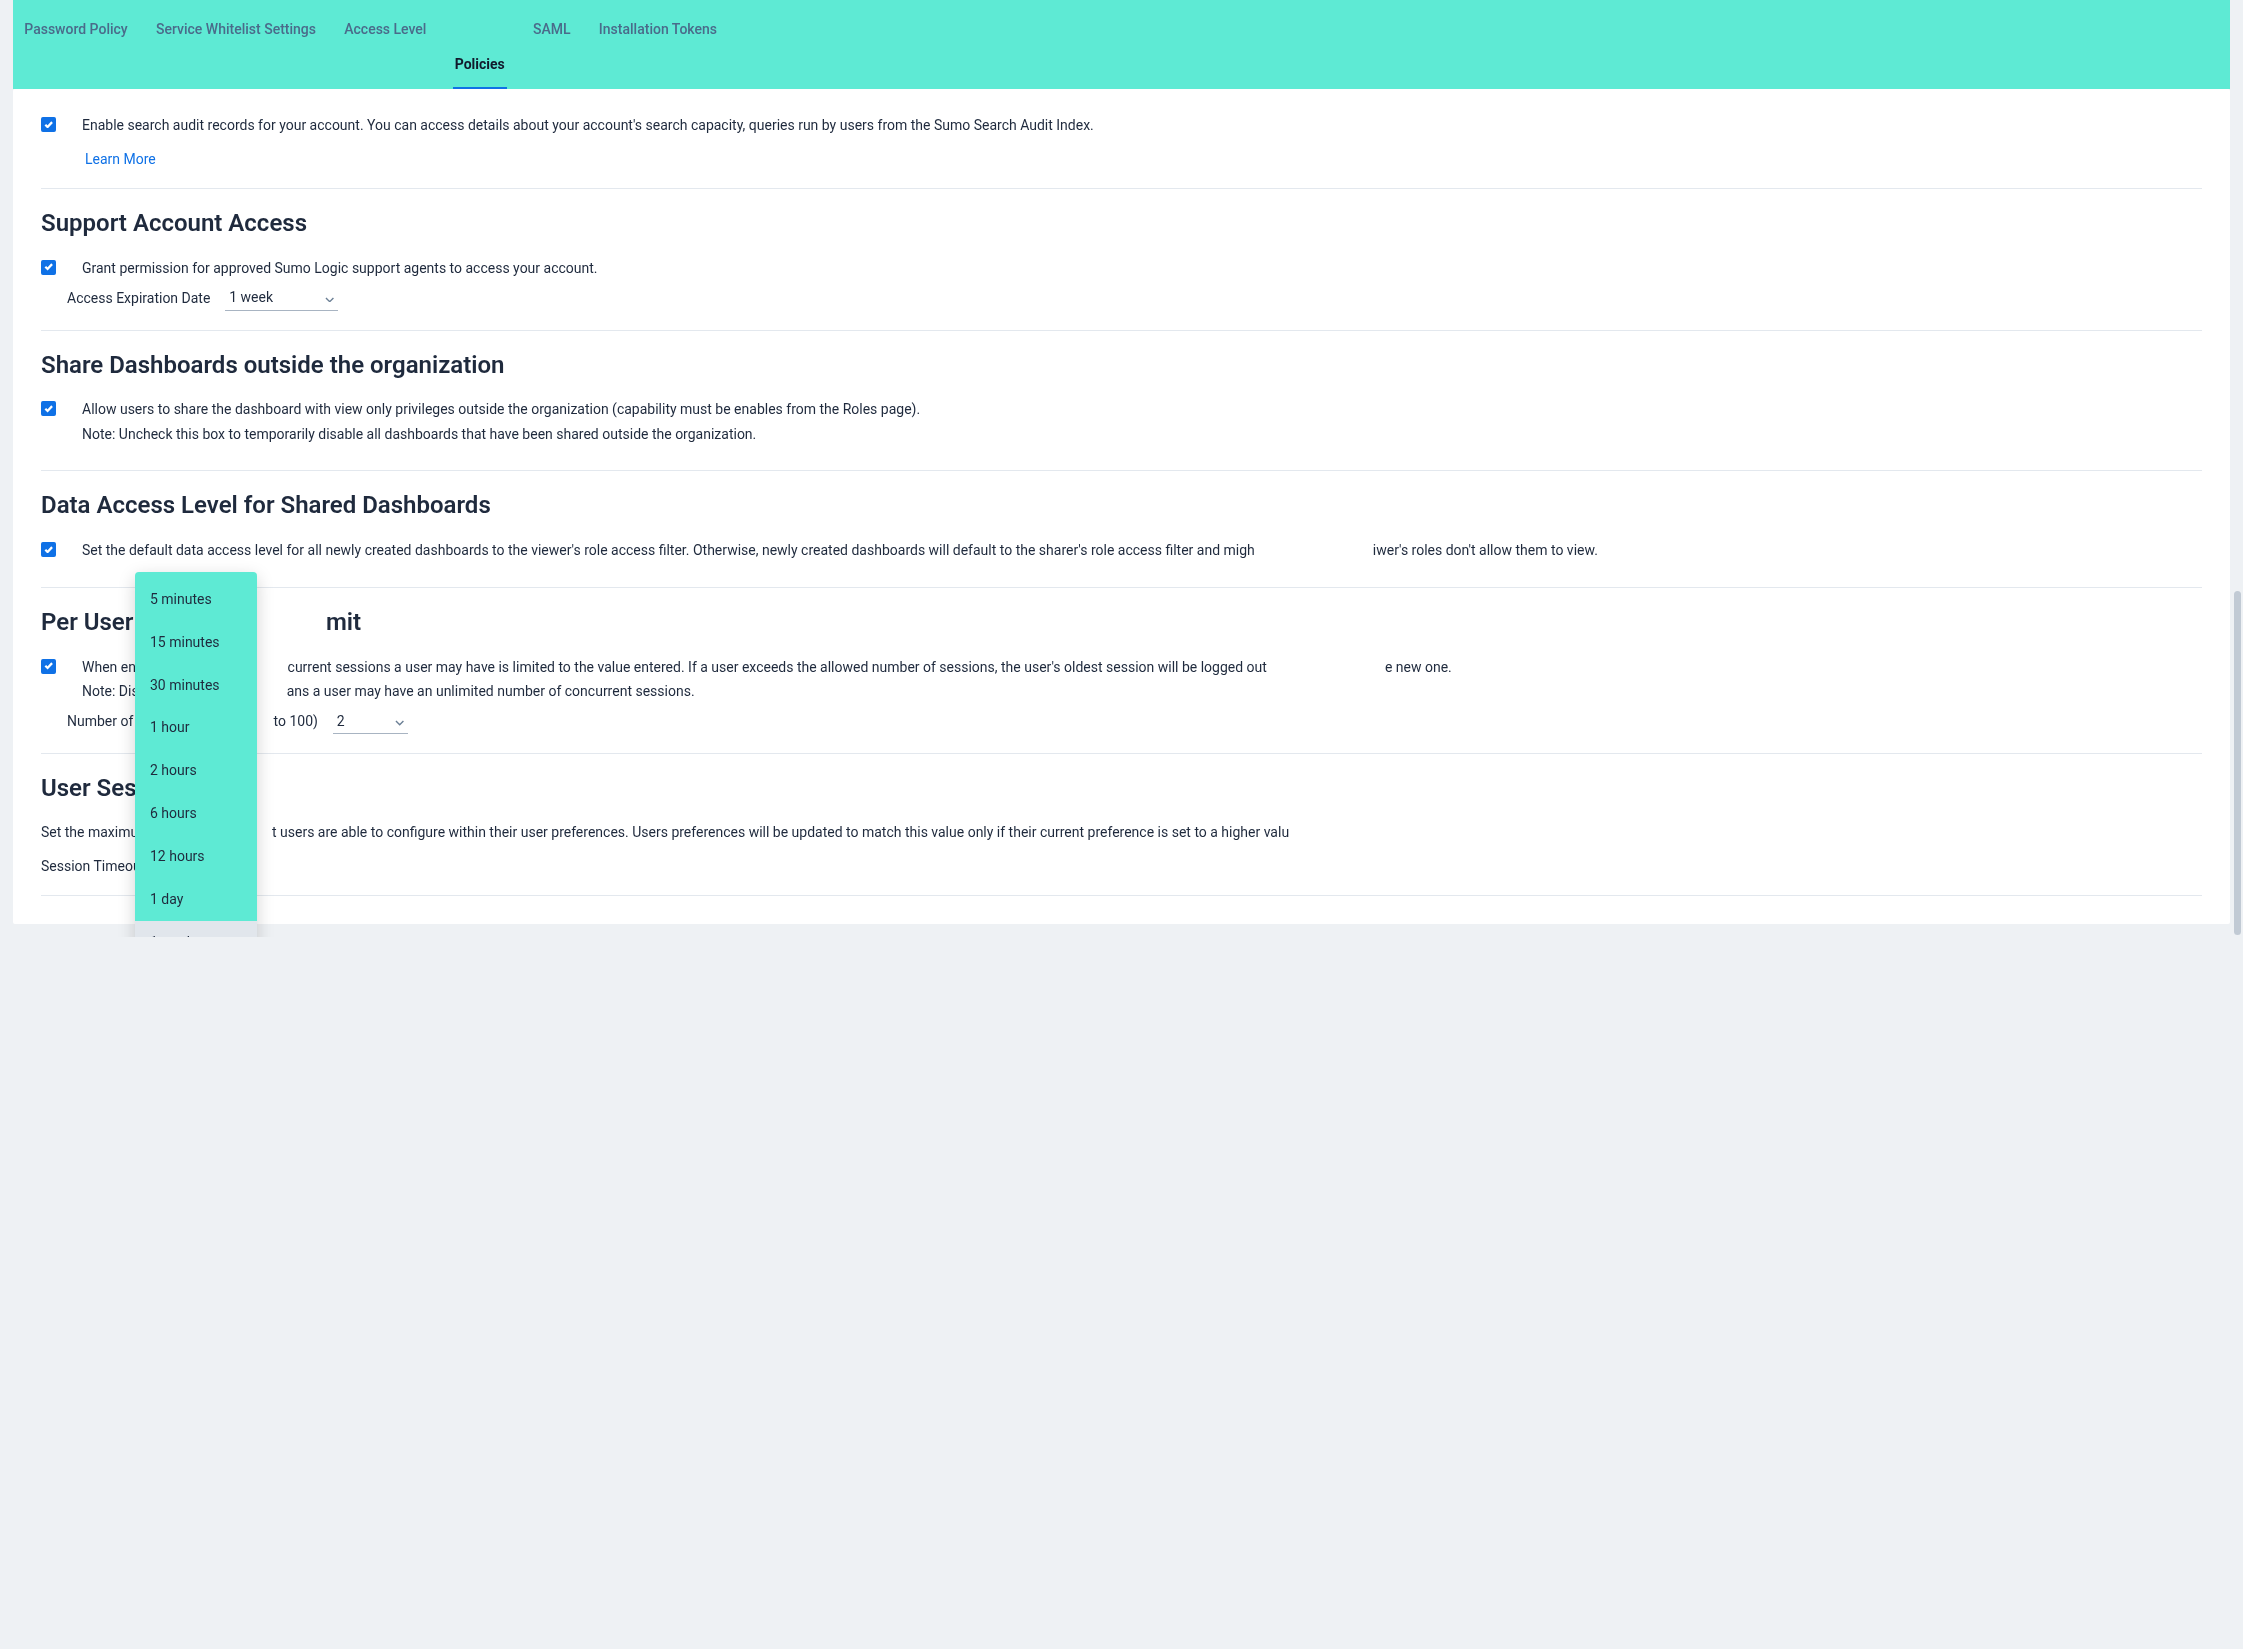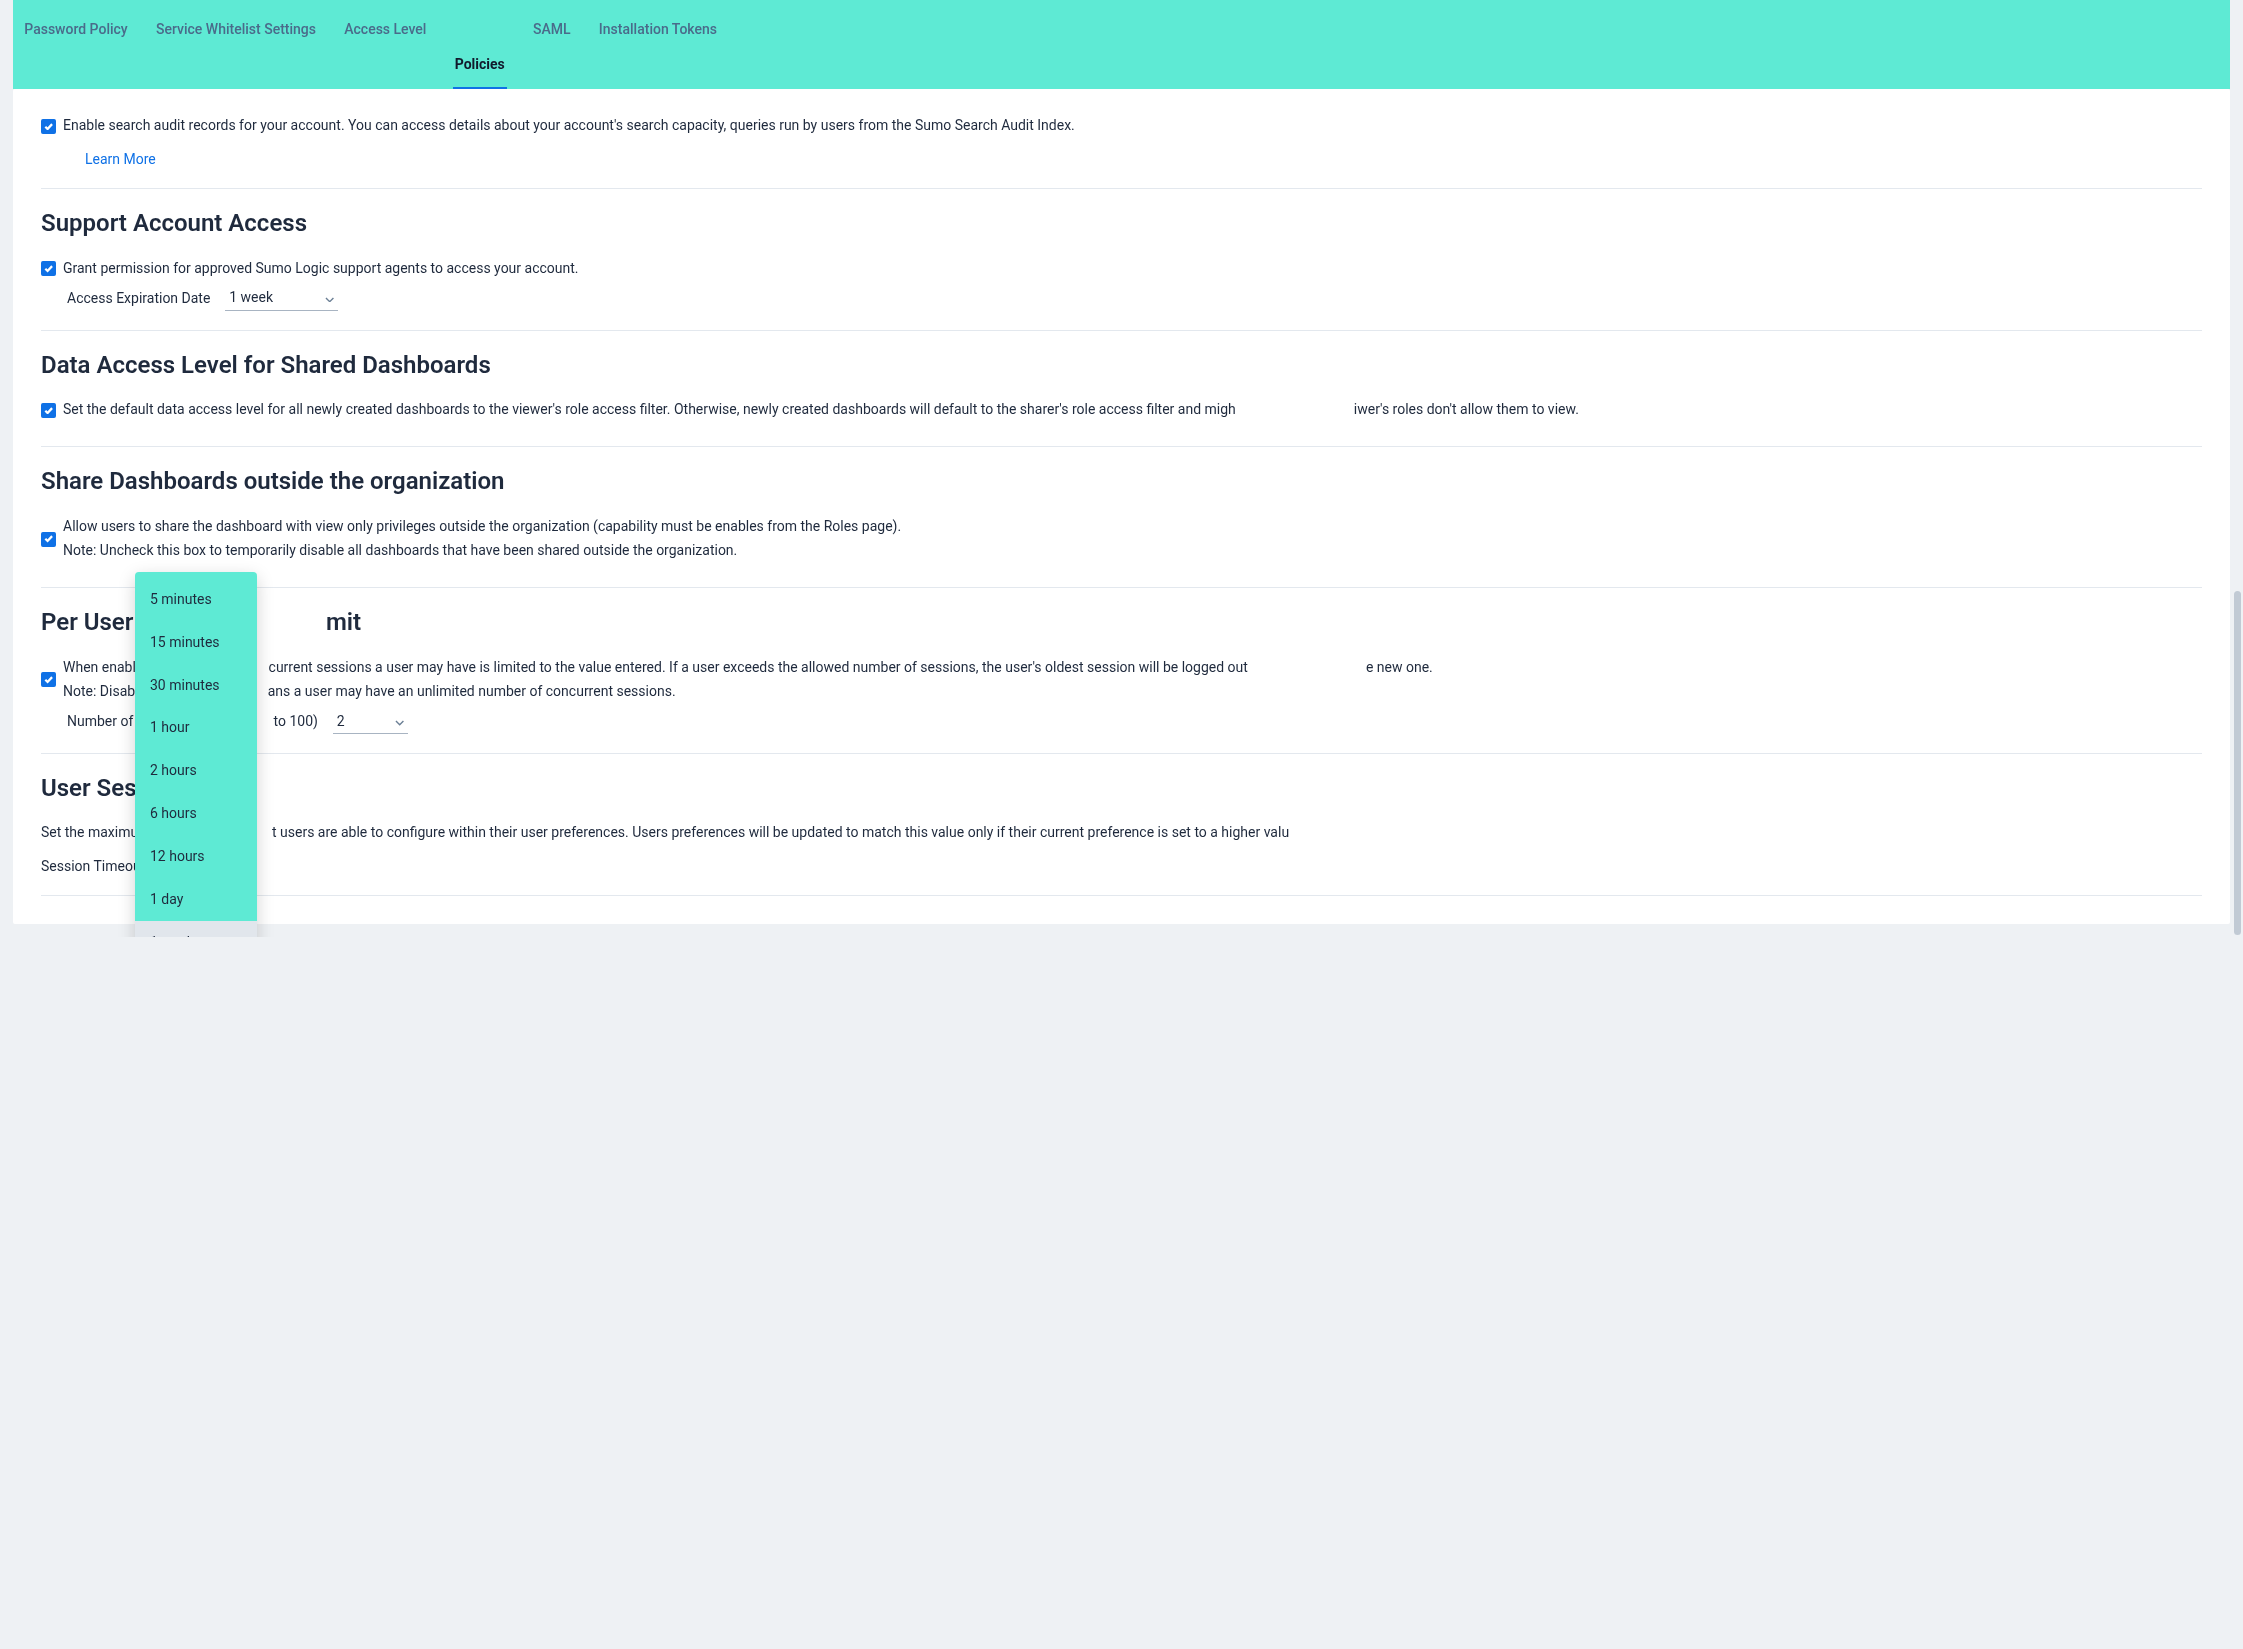--- a/index.html
+++ b/index.html
@@ -44,22 +44,22 @@
     }
     .section:last-child { border-bottom: none; }
     .section-title {
       font-size: 24px;
       font-weight: 600;
       color: #1f2a3d;
       margin-bottom: 17px;
     }
     .option-row {
       display: flex;
-      align-items: center;
-      gap: 7px;
+      align-items: flex-start;
+      gap: 26px;
       margin-bottom: 7.5px;
     }
     .checkbox {
       width: 15px; height: 15px;
       background: #0f71e6;
       border-radius: 1.9px;
       display: flex;
       align-items: center;
       justify-content: center;
       flex: 0 0 auto;
@@ -174,44 +174,44 @@
           <span class="chev">
             <svg width="9.4" height="5.6" viewBox="0 0 10 6">
                 <polyline points="1,1 5,5 9,1" fill="none" stroke="currentColor" stroke-width="1.5"></polyline>
               </svg>
           </span>
         </span>
       </div>
     </div>
 
     <div class="section">
-      <div class="section-title">Data Access Level for Shared Dashboards</div>
-      <div class="option-row">
-        <div class="checkbox">
-          <svg width="9.4" height="7.5" viewBox="0 0 12 10">
-              <polyline points="1.5,5 4.5,8 10.5,1.5"></polyline>
-            </svg>
-        </div>
-        <div class="option-text">
-          <span>Set the default data access level for all newly created dashboards to the viewer's role access filter. Otherwise, newly created dashboards will default to the sharer's role access filter and migh</span><span style="display:inline-block;width:118px;"></span><span>iwer's roles don't allow them to view.</span>
-        </div>
-      </div>
-    </div>
-
-    <div class="section">
       <div class="section-title">Share Dashboards outside the organization</div>
       <div class="option-row">
         <div class="checkbox">
           <svg width="9.4" height="7.5" viewBox="0 0 12 10">
               <polyline points="1.5,5 4.5,8 10.5,1.5"></polyline>
             </svg>
         </div>
         <div class="option-text">
           <span>Allow users to share the dashboard with view only privileges outside the organization (capability must be enables from the Roles page).</span>
           <span class="note">Note: Uncheck this box to temporarily disable all dashboards that have been shared outside the organization.</span>
+        </div>
+      </div>
+    </div>
+
+    <div class="section">
+      <div class="section-title">Data Access Level for Shared Dashboards</div>
+      <div class="option-row">
+        <div class="checkbox">
+          <svg width="9.4" height="7.5" viewBox="0 0 12 10">
+              <polyline points="1.5,5 4.5,8 10.5,1.5"></polyline>
+            </svg>
+        </div>
+        <div class="option-text">
+          <span>Set the default data access level for all newly created dashboards to the viewer's role access filter. Otherwise, newly created dashboards will default to the sharer's role access filter and migh</span><span style="display:inline-block;width:118px;"></span><span>iwer's roles don't allow them to view.</span>
         </div>
       </div>
     </div>
 
     <div class="section">
       <div class="section-title">
         <span>Per User Concu</span><span style="display:inline-block;width:118px;"></span><span>mit</span>
       </div>
       <div class="option-row">
         <div class="checkbox">

